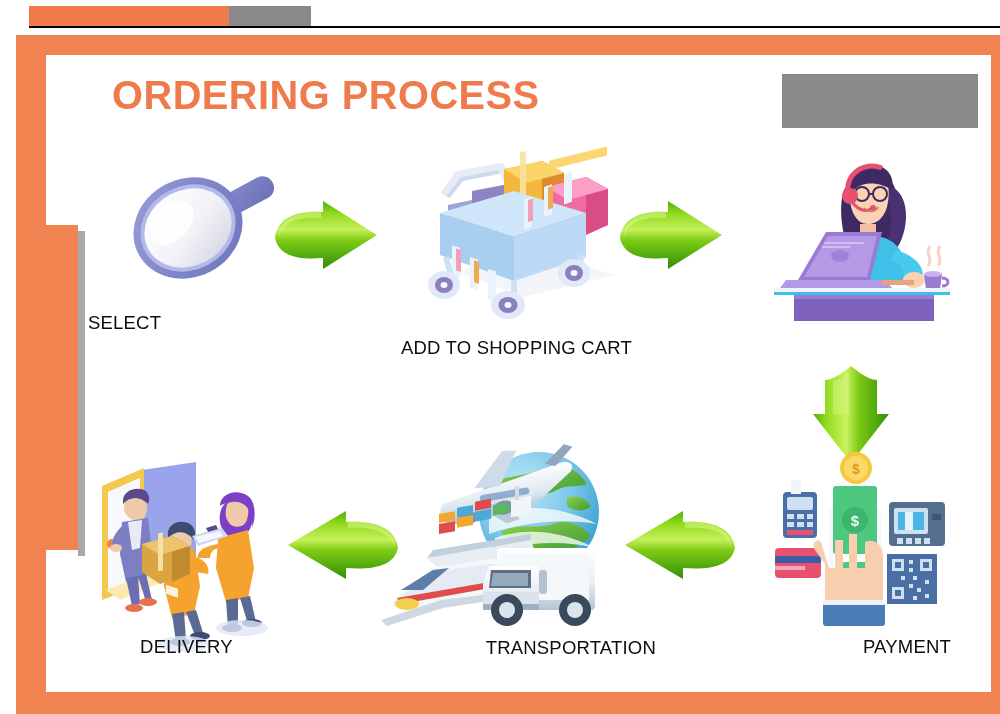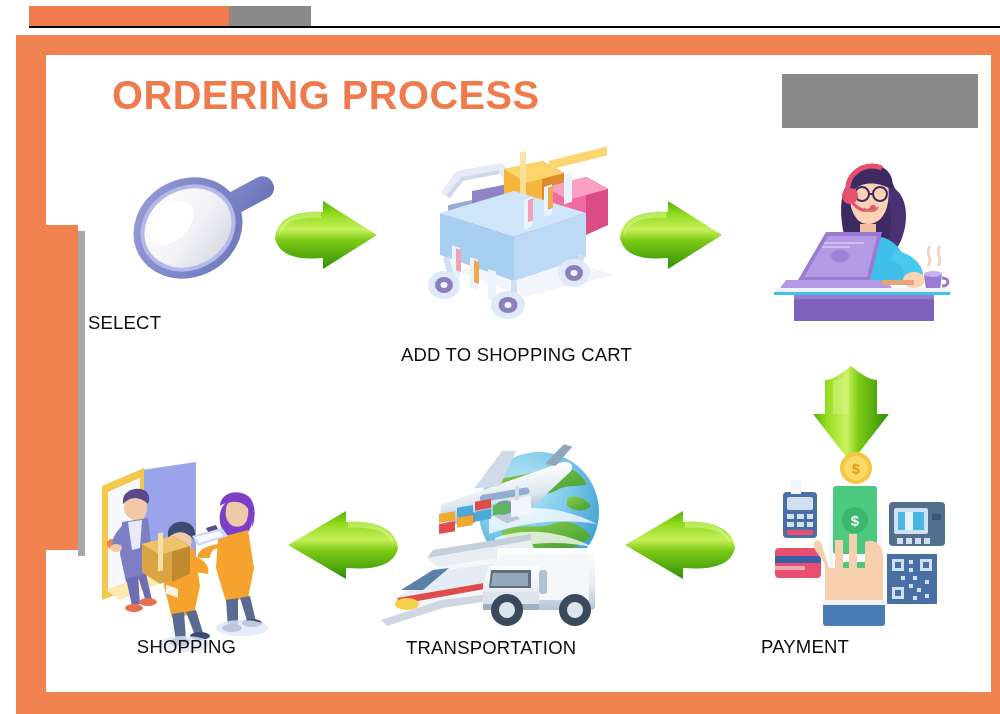--- a/index.html
+++ b/index.html
@@ -132,25 +132,25 @@
   .step-contact  { left: 748px; top: 146px; width: 195px; }
   .step-delivery { left: 80px;  top: 452px; width: 185px; }
   .step-transport{ left: 355px; top: 440px; width: 250px; }
   .step-payment  { left: 745px; top: 450px; width: 190px; }
 
   .step-delivery .step-art,
   .step-transport .step-art,
   .step-payment .step-art { height: 180px; }
 
   .lbl-pos-1 { position:absolute; left:72px;  top:312px; width:200px; }
-  .lbl-pos-2 { position:absolute; left:378px; top:344px; width:245px; text-align:center; }
+  .lbl-pos-2 { position:absolute; left:378px; top:337px; width:245px; text-align:center; }
   .lbl-pos-3 { position:absolute; left:748px; top:329px; width:195px; text-align:center; }
   .lbl-pos-4 { position:absolute; left:78px;  top:636px; width:185px; text-align:center; }
-  .lbl-pos-5 { position:absolute; left:390px; top:637px; width:250px; text-align:left; }
-  .lbl-pos-6 { position:absolute; left:745px; top:636px; width:190px; text-align:left; }
+  .lbl-pos-5 { position:absolute; left:390px; top:637px; width:250px; text-align:right; }
+  .lbl-pos-6 { position:absolute; left:745px; top:636px; width:190px; text-align:right; }
 
   
   .arrow {
     position: absolute;
   }
   .arrow-1 { left: 255px; top: 198px; width: 110px; height: 78px; }
   .arrow-2 { left: 600px; top: 198px; width: 110px; height: 78px; }
   .arrow-3 { left: 795px; top: 362px; width: 80px; height: 105px; }
   .arrow-4 { left: 605px; top: 508px; width: 118px; height: 78px; }
   .arrow-5 { left: 268px; top: 508px; width: 118px; height: 78px; }
@@ -668,15 +668,15 @@
           <path d="M144 146 L152 172 L160 170 L154 144 Z" fill="#5b6a92"></path>
           <ellipse cx="136" cy="176" rx="10" ry="4" fill="#3d4a72"></ellipse>
           <ellipse cx="156" cy="171" rx="10" ry="4" fill="#3d4a72"></ellipse>
         </g>
 
         <ellipse cx="88" cy="192" rx="26" ry="8" fill="#dfe6f6" opacity="0.8"></ellipse>
         <ellipse cx="146" cy="176" rx="26" ry="8" fill="#dfe6f6" opacity="0.8"></ellipse>
       </svg>
     </div>
   </div>
-  <div class="step-label lbl-pos-4">SHOPPING</div>
+  <div class="step-label lbl-pos-4">DELIVERY</div>
 
 </div>
 
 </body></html>

